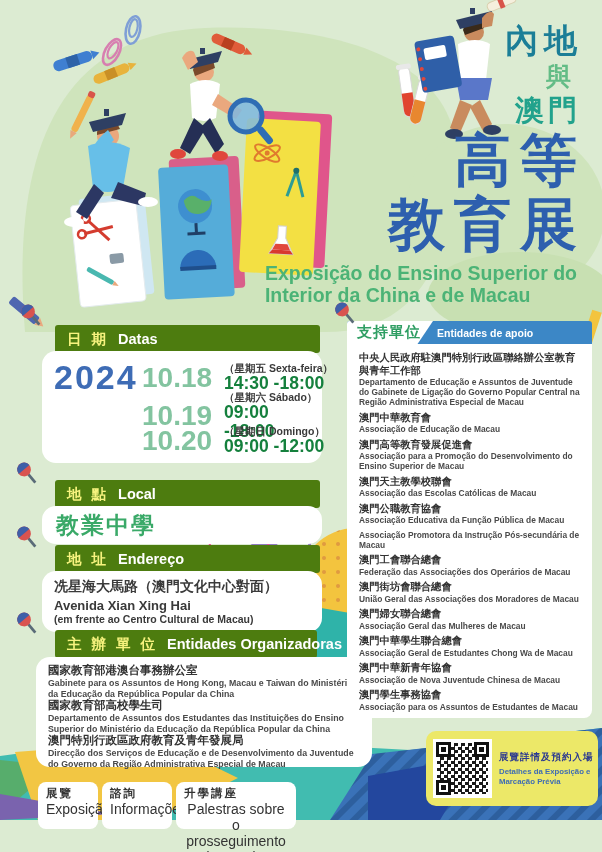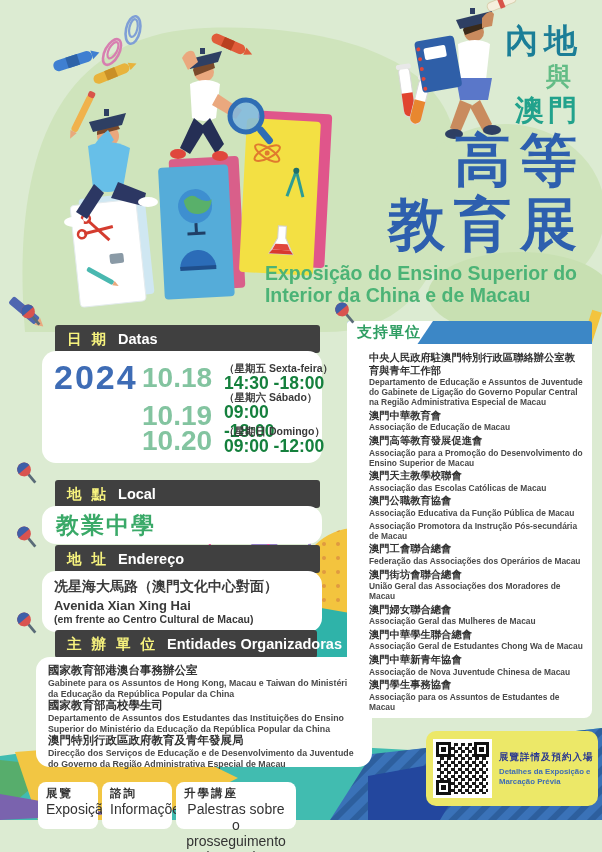--- a/index.html
+++ b/index.html
@@ -10,21 +10,21 @@
 
   
   .title-zh-small{right:25px;top:24px;text-align:right;z-index:1;line-height:1;}
   .t-neidi{font-size:33px;font-weight:800;color:#1b7e97;letter-spacing:6px;margin-right:-6px;}
   .t-yu{font-size:25px;font-weight:800;color:#63bc86;margin:7px 6px 7px 0;}
   .t-aomen{font-size:29px;font-weight:800;color:#21a28c;letter-spacing:4px;margin-right:-4px;}
   .title-main{right:25px;top:129px;text-align:right;z-index:1;color:#2d5fae;font-weight:800;font-size:57px;line-height:1.12;letter-spacing:9px;margin-right:-9px;}
   .title-sub{right:25px;top:263px;text-align:left;z-index:1;color:#4cb376;font-weight:700;font-size:19.5px;line-height:1.12;}
 
   
-  .bar{height:28px;background:#404040;border-radius:3px;display:flex;align-items:center;padding:0 12px;z-index:3;}
+  .bar{height:28px;background:#4d7c0f;border-radius:3px;display:flex;align-items:center;padding:0 12px;z-index:3;}
   .bar .zh{color:#f7f37e;font-weight:700;font-size:14.5px;letter-spacing:3px;white-space:nowrap;}
   .bar .pt{color:#ffffff;font-weight:700;font-size:14.5px;margin-left:9px;white-space:nowrap;}
   .card{background:#ffffff;border-radius:14px;z-index:3;}
   .pin{width:30px;height:30px;z-index:4;}
 
   .card-dates{left:42px;top:351px;width:280px;height:112px;padding:7px 10px 5px 12px;}
   .drow{display:grid;grid-template-columns:88px 82px 1fr;align-items:center;height:33px;}
   .year{font-size:34px;font-weight:800;color:#3e6cb5;letter-spacing:2px;}
   .dnum{font-size:28px;font-weight:700;color:#83c4a0;}
   .dwk{font-size:10.5px;font-weight:700;color:#3a3a3a;line-height:1.15;white-space:nowrap;}
@@ -41,21 +41,21 @@
 
   .card-org{left:36px;top:657px;width:336px;height:110px;padding:7px 12px;display:flex;flex-direction:column;justify-content:space-between;}
   .org-zh{font-size:11.5px;font-weight:800;color:#333;line-height:1.2;}
   .org-pt{font-size:8.8px;font-weight:600;color:#4a4a4a;line-height:1.22;}
 
   
   .sup-header{left:347px;top:321px;width:245px;height:23px;background:#3c87c6;border-radius:3px 3px 0 0;display:flex;align-items:stretch;z-index:3;}
   .sup-label{background:#ffffff;width:86px;display:flex;align-items:center;padding-left:10px;clip-path:polygon(0 0,100% 0,82% 100%,0 100%);border-radius:3px 0 0 0;}
   .sup-label span{color:#2f9e63;font-weight:800;font-size:15px;letter-spacing:1px;}
   .sup-pt{color:#fff;font-weight:700;font-size:10.5px;display:flex;align-items:center;padding-left:4px;}
-  .sup-body{left:347px;top:344px;width:245px;height:374px;background:#fff;border-radius:0 0 8px 8px;padding:8px 8px 6px 22px;display:flex;flex-direction:column;justify-content:space-between;overflow:hidden;z-index:3;}
+  .sup-body{left:347px;top:344px;width:245px;height:374px;background:#fff;border-radius:0 0 8px 8px;padding:8px 8px 6px 12px;display:flex;flex-direction:column;justify-content:space-between;overflow:hidden;z-index:3;}
   .sup-zh{font-size:10.3px;font-weight:800;color:#333;line-height:1.22;}
   .sup-pt2{font-size:8.4px;font-weight:600;color:#4a4a4a;line-height:1.2;}
 
   
   .feature{background:#fff;border-radius:8px;padding:4px 8px;z-index:4;height:47px;margin-top:6px;}
   .f-zh{font-size:11.5px;font-weight:800;color:#333;letter-spacing:2px;}
   .f-pt{font-size:14px;font-weight:400;color:#333;line-height:1.15;text-align:center;}
 
   .qrbox{left:426px;top:731px;width:172px;height:75px;background:#ece868;border-radius:10px;display:flex;align-items:center;padding:0 7px;z-index:4;}
   .qr{width:59px;height:59px;background:#fff;position:relative;flex:none;}
@@ -389,20 +389,21 @@
     <div>
       <div class="org-zh">澳門特別行政區政府教育及青年發展局</div>
       <div class="org-pt">Direcção dos Serviços de Educação e de Desenvolvimento da Juventude do Governo da Região Administrativa Especial de Macau</div>
     </div>
   </div>
 
   <div class="abs sup-header">
     <div class="sup-label">
         <span>支持單位</span>
       </div>
+    <div class="sup-pt">Entidades de apoio</div>
   </div>
   <div class="abs sup-body">
     <div>
         <div class="sup-zh">中央人民政府駐澳門特別行政區聯絡辦公室教育與青年工作部</div>
         <div class="sup-pt2">Departamento de Educação e Assuntos de Juventude do Gabinete de Ligação do Governo Popular Central na Região Administrativa Especial de Macau</div>
       </div>
     <div>
         <div class="sup-zh">澳門中華教育會</div>
         <div class="sup-pt2">Associação de Educação de Macau</div>
       </div>

